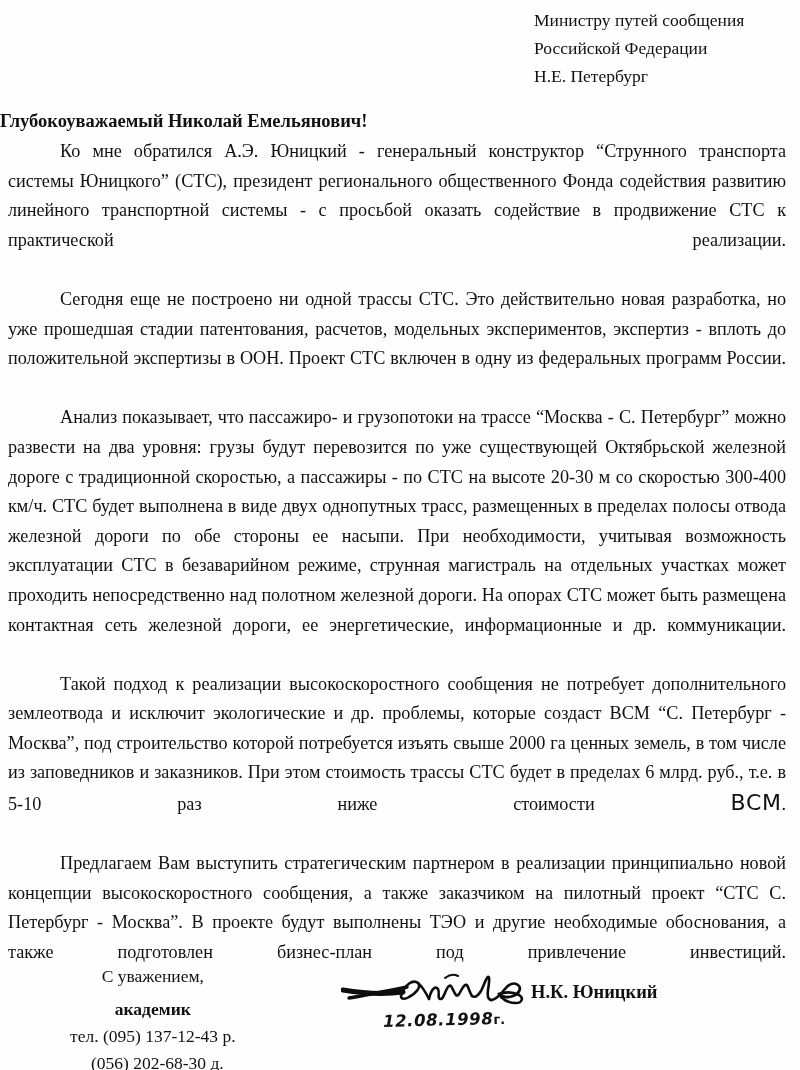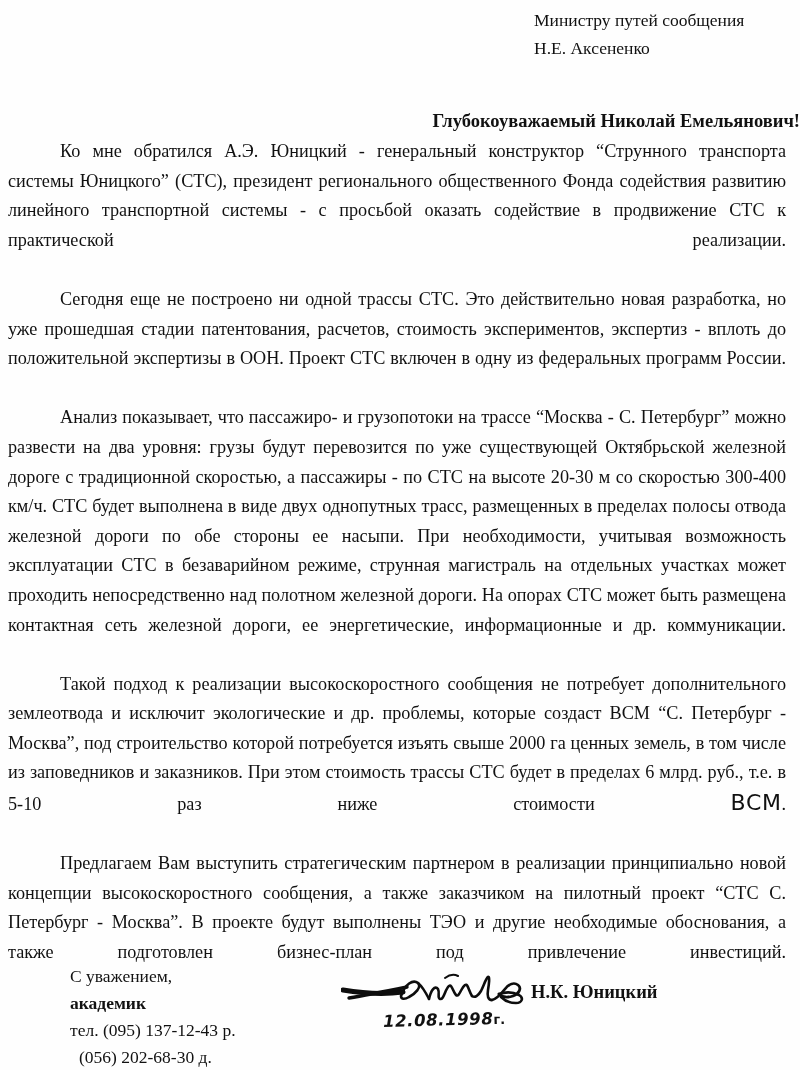--- a/index.html
+++ b/index.html
@@ -31,21 +31,21 @@
     white-space: nowrap;
   }
   #addressee .addr-line { display: block; }
 
   
   #salutation {
     position: absolute;
     left: 0;
     top: 108px;
     width: 800px;
-    text-align: right;
+    text-align: left;
     font-size: 18.5px;
     font-weight: bold;
     line-height: 26px;
   }
 
   
   #body-text {
     position: absolute;
     left: 8px;
     top: 137px;
@@ -73,22 +73,22 @@
   }
 
   
   #sig-block {
     position: absolute;
     left: 70px;
     top: 963px;
     font-size: 17.5px;
     line-height: 27px;
   }
-  #sig-block .sig-line { display: block; white-space: nowrap; }
-  #sig-block .bold { font-weight: bold; }
+  #sig-block .sig-line { display: block; white-space: nowrap; text-align: center; }
+  #sig-block .bold { font-weight: bold; margin-top: 6px; }
   #sig-block .indent-phone { padding-left: 9px; }
 
   
   #signature-mark {
     position: absolute;
     left: 341px;
     top: 972px;
     width: 200px;
     height: 42px;
   }
@@ -122,28 +122,29 @@
     white-space: nowrap;
   }
 </style>
 </head>
 <body>
 
 <div id="page">
 
   <div id="addressee">
     <span class="addr-line">Министру путей сообщения</span>
-    <span class="addr-line">Н.Е. Аксененко</span>
+    <span class="addr-line">Российской Федерации</span>
+    <span class="addr-line">Н.Е. Петербург</span>
   </div>
 
   <div id="salutation">Глубокоуважаемый Николай Емельянович!</div>
 
   <div id="body-text">
     <p>Ко мне обратился А.Э. Юницкий - генеральный конструктор “Струнного транспорта системы Юницкого” (СТС), президент регионального общественного Фонда содействия развитию линейного транспортной системы - с просьбой оказать содействие в продвижение СТС к практической реализации.</p>
-    <p>Сегодня еще не построено ни одной трассы СТС. Это действительно новая разработка, но уже прошедшая стадии патентования, расчетов, стоимость экспериментов, экспертиз - вплоть до положительной экспертизы в ООН. Проект СТС включен в одну из федеральных программ России.</p>
+    <p>Сегодня еще не построено ни одной трассы СТС. Это действительно новая разработка, но уже прошедшая стадии патентования, расчетов, модельных экспериментов, экспертиз - вплоть до положительной экспертизы в ООН. Проект СТС включен в одну из федеральных программ России.</p>
     <p>Анализ показывает, что пассажиро- и грузопотоки на трассе “Москва - С. Петербург” можно развести на два уровня: грузы будут перевозится по уже существующей Октябрьской железной дороге с традиционной скоростью, а пассажиры - по СТС на высоте 20-30 м со скоростью 300-400 км/ч. СТС будет выполнена в виде двух однопутных трасс, размещенных в пределах полосы отвода железной дороги по обе стороны ее насыпи. При необходимости, учитывая возможность эксплуатации СТС в безаварийном режиме, струнная магистраль на отдельных участках может проходить непосредственно над полотном железной дороги. На опорах СТС может быть размещена контактная сеть железной дороги, ее энергетические, информационные и др. коммуникации.</p>
     <p><span>Такой подход к реализации высокоскоростного сообщения не потребует дополнительного землеотвода и исключит экологические и др. проблемы, которые создаст ВСМ “С. Петербург - Москва”, под строительство которой потребуется изъять свыше 2000 га ценных земель, в том числе из заповедников и заказников. При этом стоимость трассы СТС будет в пределах 6 млрд. руб., т.е. в 5-10 раз ниже стоимости </span><span class="handcorr">ВСМ</span><span>.</span></p>
     <p>Предлагаем Вам выступить стратегическим партнером в реализации принципиально новой концепции высокоскоростного сообщения, а также заказчиком на пилотный проект “СТС С. Петербург - Москва”. В проекте будут выполнены ТЭО и другие необходимые обоснования, а также подготовлен бизнес-план под привлечение инвестиций.</p>
   </div>
 
   <div id="sig-block">
     <span class="sig-line">С уважением,</span>
     <span class="sig-line bold">академик</span>
     <span class="sig-line">тел. (095) 137-12-43 р.</span>
     <span class="sig-line indent-phone">(056) 202-68-30 д.</span>

